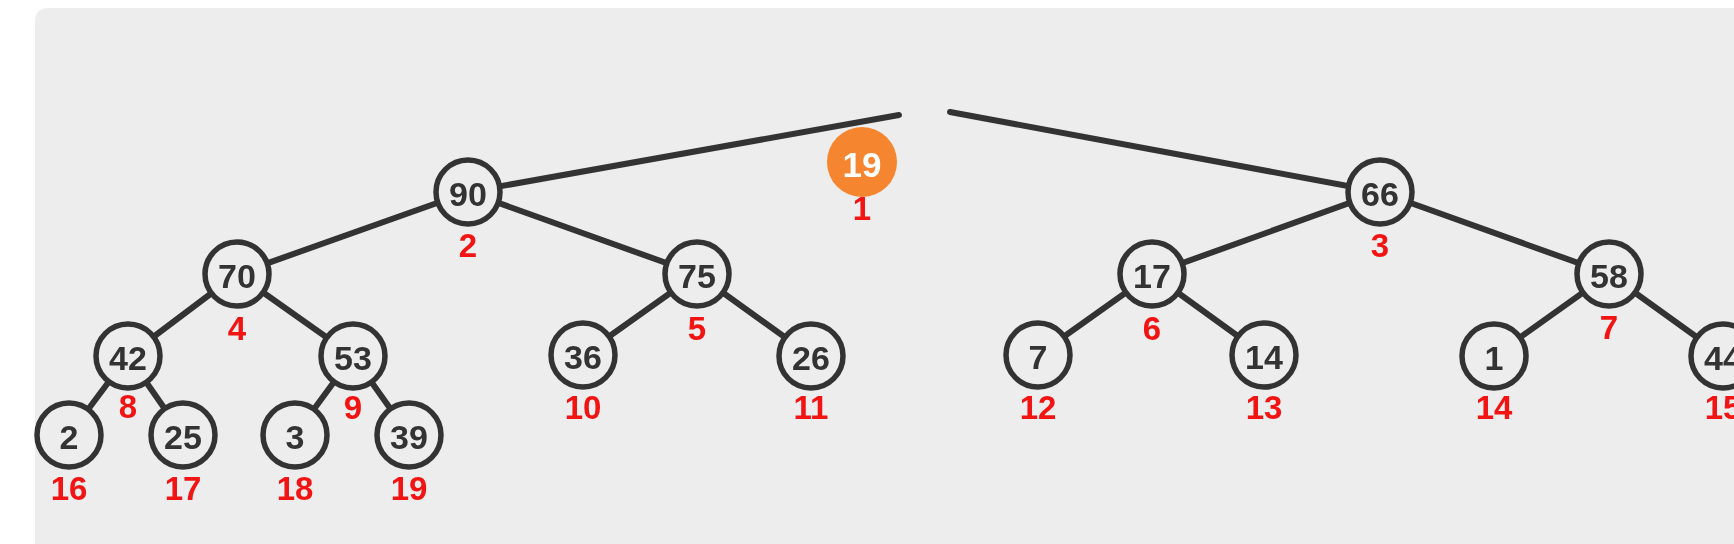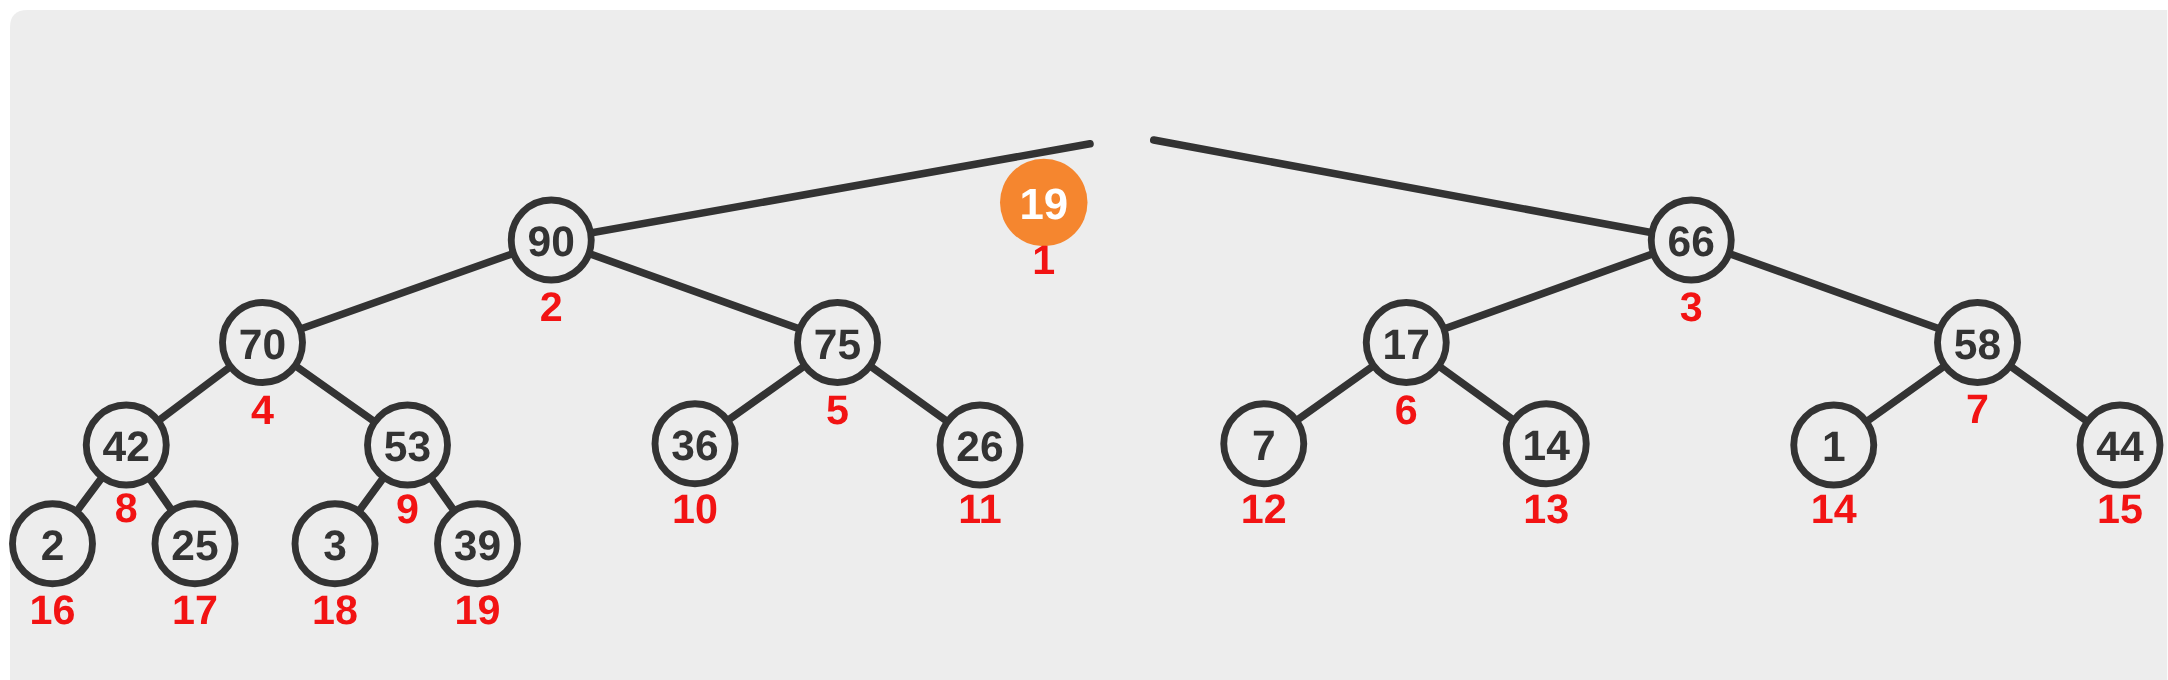--- a/index.html
+++ b/index.html
@@ -8,20 +8,21 @@
     background: #ffffff;
     width: 1734px;
     height: 544px;
     overflow: hidden;
     font-family: "Liberation Sans", sans-serif;
   }
   #stage {
     position: relative;
     width: 1606px;
     height: 544px;
+    margin-left: 27px;
   }
   svg { display: block; }
   text { user-select: none; }
 </style>
 </head>
 <body>
 
 <div id="stage">
   <svg id="tree-svg" width="1734" height="544" viewBox="0 0 1734 544" xmlns="http://www.w3.org/2000/svg">
       <path d="M 8 544 L 8 22 Q 8 8 22 8 L 1734 8 L 1734 544 Z" fill="#ededed"></path>

